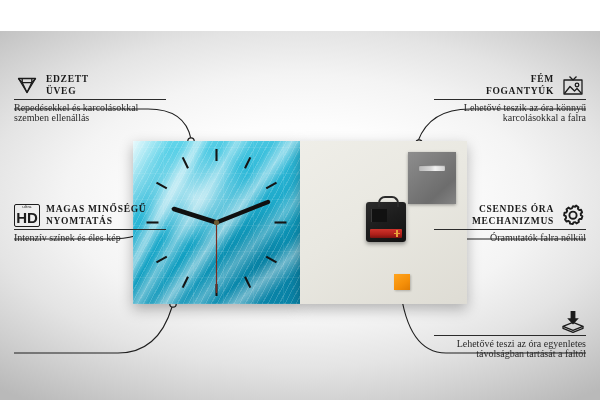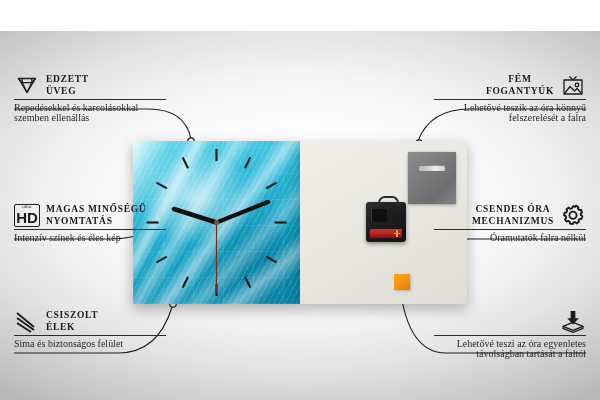--- a/index.html
+++ b/index.html
@@ -188,21 +188,20 @@
   .feature.right { text-align: right; }
 
   .feat-head {
     display: flex;
     align-items: center;
     gap: 6px;
     margin-bottom: 2px;
   }
   .feature.right .feat-head {
     flex-direction: row-reverse;
-    text-align: center;
   }
   .feat-title {
     font-family: "Liberation Serif", serif;
     font-size: 9.5px;
     font-weight: bold;
     letter-spacing: 0.7px;
     color: #1a1a1a;
     line-height: 12px;
     text-transform: uppercase;
   }
@@ -359,59 +358,40 @@
       </span>
       <span class="feat-title">
         <span>MAGAS MINŐSÉGŰ</span><br>
         <span>NYOMTATÁS</span>
       </span>
     </div>
     <div class="feat-rule"></div>
     <div class="feat-desc">Intenzív színek és éles kép</div>
   </div>
 
-  <div class="feature left" id="feature-polished-edges">
-    <div class="feat-head">
-      <span class="feat-icon">
-        <svg viewBox="0 0 26 24" width="26" height="24">
-          <g stroke="#1c1c1c" stroke-width="1.9" stroke-linecap="butt">
-            <path d="M3,4 L20,18"></path>
-            <path d="M3,9 L20,21"></path>
-            <path d="M3,14 L17,23"></path>
-          </g>
-        </svg>
-      </span>
-      <span class="feat-title">
-        <span>CSISZOLT</span><br>
-        <span>ÉLEK</span>
-      </span>
-    </div>
-    <div class="feat-rule"></div>
-    <div class="feat-desc">Sima és biztonságos felület</div>
-  </div>
 
   <div class="feature right" id="feature-metal-hangers">
     <div class="feat-head">
       <span class="feat-icon">
         <svg viewBox="0 0 26 24" width="26" height="24">
           <g fill="none" stroke="#1c1c1c" stroke-width="1.3" stroke-linejoin="round">
             <rect x="4" y="7" width="18" height="14"></rect>
             <path d="M13,7 L9.5,3.5 M13,7 L16.5,3.5"></path>
             <circle cx="17" cy="12" r="1.8"></circle>
             <path d="M4.5,20.5 L10,13.5 L14.5,18 L17,15.5 L21.5,20.5"></path>
           </g>
         </svg>
       </span>
       <span class="feat-title">
         <span>FÉM</span><br>
         <span>FOGANTYÚK</span>
       </span>
     </div>
     <div class="feat-rule"></div>
-    <div class="feat-desc">Lehetővé teszik az óra könnyű felszerelését a falra</div>
+    <div class="feat-desc">Lehetővé teszik az óra könnyű karcolásokkal a falra</div>
   </div>
 
   <div class="feature right" id="feature-silent-movement">
     <div class="feat-head">
       <span class="feat-icon">
         <svg viewBox="0 0 26 24" width="26" height="24">
           <g fill="none" stroke="#1c1c1c" stroke-width="1.9" stroke-linejoin="round">
             <path d="M13,3.2 L15.1,3.9 L16.1,2.6 L18.4,4.2 L17.9,5.8 L19.3,7.1
                      L21.1,6.8 L22.1,9.4 L20.7,10.5 L20.9,12.3 L22.4,13.3
                      L21.5,16.0 L19.7,15.9 L18.5,17.3 L18.9,19.0 L16.5,20.4

